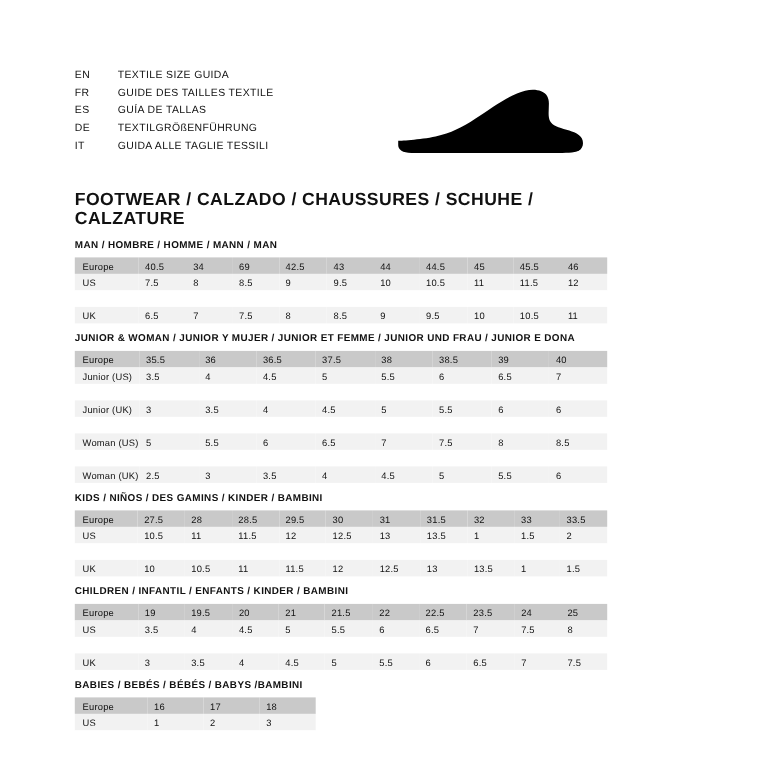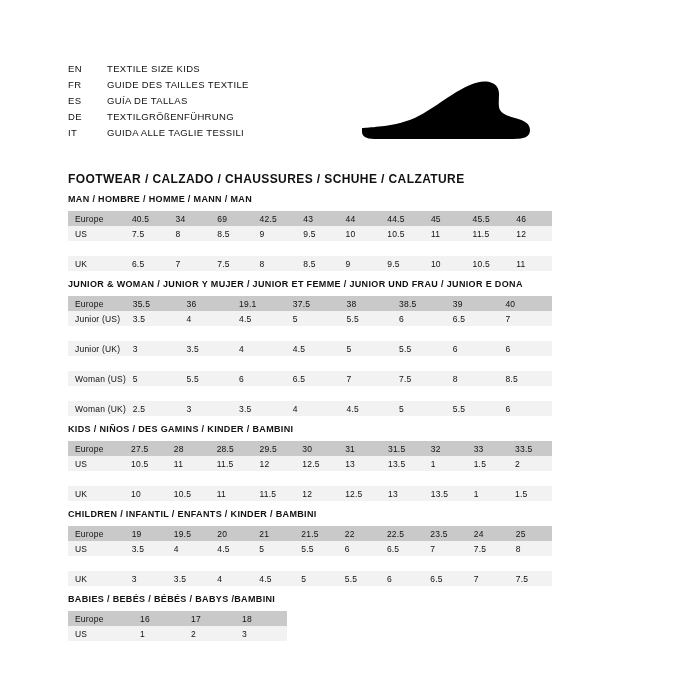--- a/index.html
+++ b/index.html
@@ -48,21 +48,21 @@
     white-space: nowrap;
   }
   .shoe-wrap {
     margin-right: 18px;
     margin-top: 18px;
   }
 
   
   .footwear-heading {
     margin-top: 22px;
-    font-size: 12px;
+    font-size: 16px;
     font-weight: bold;
     letter-spacing: 0.4px;
     color: #111;
   }
 
   
   .section {
     margin-top: 8px;
   }
   .section-title {
@@ -102,21 +102,21 @@
 </style>
 </head>
 <body>
 
 <div class="page">
 
   <div class="header">
     <div class="lang-list">
       <div class="lang-row">
         <span class="lang-code">EN</span>
-        <span class="lang-title">TEXTILE SIZE KIDS</span>
+        <span class="lang-title">TEXTILE SIZE GUIDA</span>
       </div>
       <div class="lang-row">
         <span class="lang-code">FR</span>
         <span class="lang-title">GUIDE DES TAILLES TEXTILE</span>
       </div>
       <div class="lang-row">
         <span class="lang-code">ES</span>
         <span class="lang-title">GUÍA DE TALLAS</span>
       </div>
       <div class="lang-row">
@@ -214,21 +214,21 @@
         <col style="width:64px">
           <col style="width:64px">
           <col style="width:64px">
           <col style="width:64px">
       </colgroup>
       <tbody>
           <tr class="head">
         <td class="label">Europe</td>
         <td>35.5</td>
         <td>36</td>
-        <td>19.1</td>
+        <td>36.5</td>
         <td>37.5</td>
         <td>38</td>
         <td>38.5</td>
         <td>39</td>
         <td>40</td>
       </tr>
       <tr class="body">
         <td class="label">Junior (US)</td>
         <td>3.5</td>
         <td>4</td>

